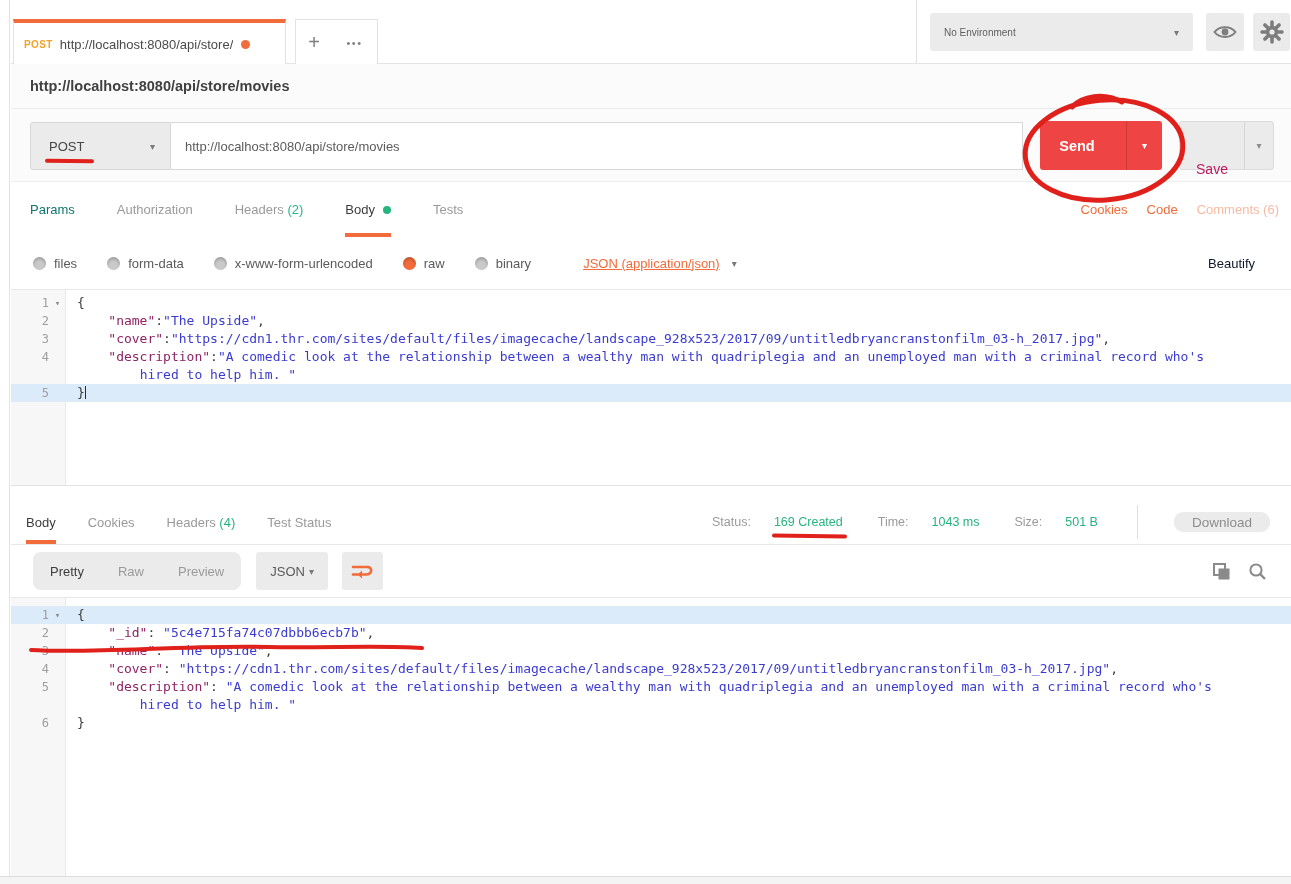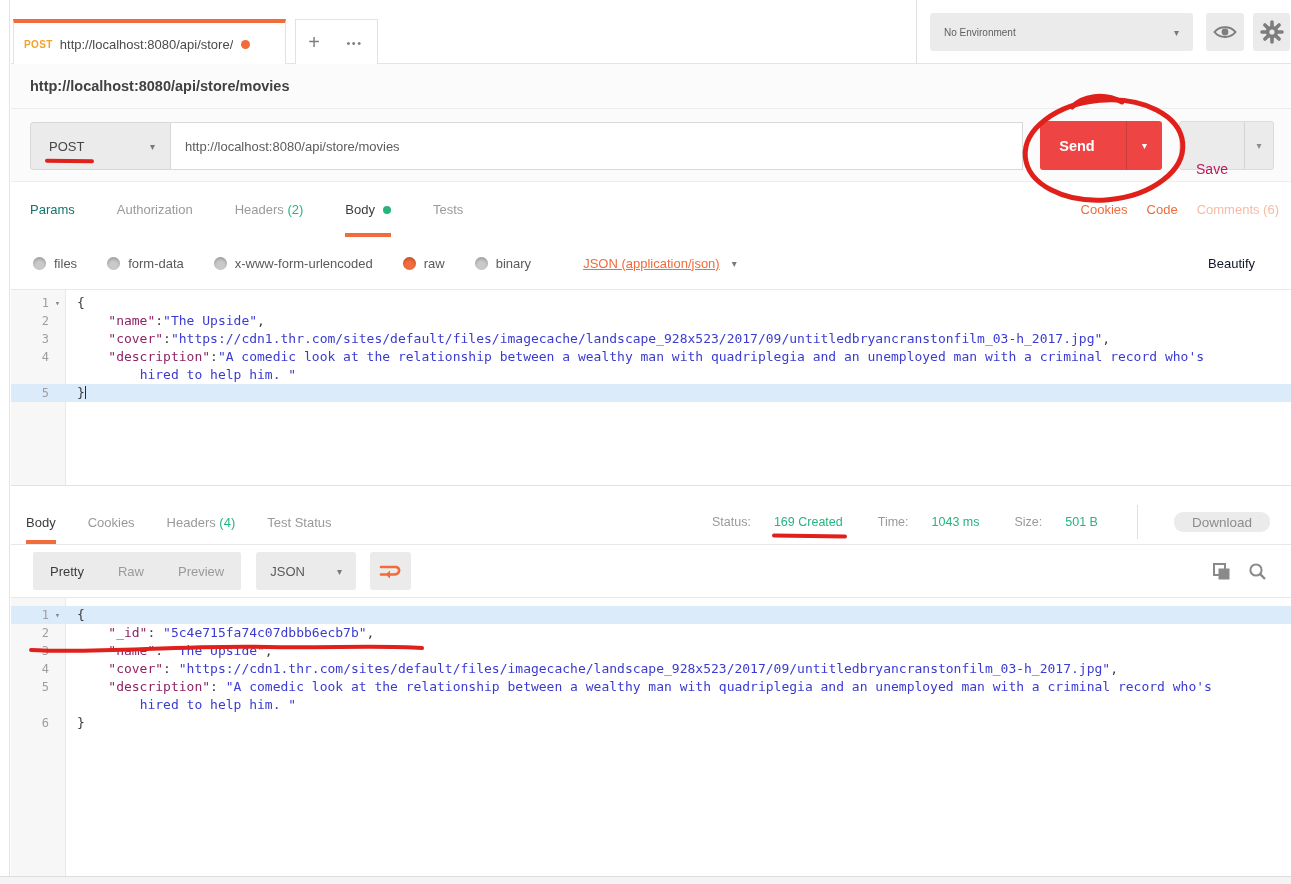--- a/index.html
+++ b/index.html
@@ -94,24 +94,24 @@
   .resp-meta { margin-left:auto; display:flex; align-items:center; gap:23px; }
   .meta-label { font-size:12.5px; color:#9a9a9a; }
   .meta-value { font-size:12.5px; color:#26b47f; position:relative; margin-right:12px; }
   .meta-value.status .marker-status { position:absolute; left:-2px; right:-4px; bottom:-8px; height:3.5px; background:#e0201b; border-radius:2px; transform:rotate(.8deg); }
   .meta-divider { width:1px; height:34px; background:#e0e0e0; margin:0 13px 0 4px; }
   .download-btn { background:#ebebeb; border-radius:9px; height:20px; display:flex; align-items:center; padding:0 18px;
                   font-size:13.5px; color:#8d8d8d; cursor:pointer; align-self:center; }
 
   
   .resp-toolbar { position:absolute; left:11px; top:545px; right:0; height:52px; display:flex; align-items:center; padding:0 24px 0 22px; background:#fff; }
-  .seg { display:flex; background:#ebebeb; border-radius:2px; height:38px; align-items:center; }
+  .seg { display:flex; background:#ebebeb; border-radius:8px; height:38px; align-items:center; }
   .seg-item { padding:0 17px; font-size:13px; color:#9a9a9a; cursor:pointer; }
   .seg-item.active { color:#3c3c3c; }
-  .json-dd { margin-left:15px; background:#ebebeb; border-radius:3px; height:38px; display:flex; align-items:center; gap:32px; padding:0 14px; cursor:pointer; }
+  .json-dd { margin-left:15px; background:#ebebeb; border-radius:3px; height:38px; display:flex; align-items:center; gap:4px; padding:0 14px; cursor:pointer; }
   .json-dd .jd-label { font-size:13px; color:#5a5a5a; }
   .wrap-btn { margin-left:14px; background:#ebebeb; border-radius:3px; width:41px; height:38px; display:flex; align-items:center; justify-content:center; cursor:pointer; }
   .resp-tools { margin-left:auto; display:flex; align-items:center; gap:17px; }
   .tool-icon { cursor:pointer; display:flex; }
 
   .bottom-bar { position:absolute; left:0; right:0; bottom:0; height:8px; background:#f4f4f4; border-top:1px solid #dddddd; }
   .annotations { position:absolute; left:0; top:0; width:1291px; height:884px; pointer-events:none; z-index:40; }
 </style>
 </head>
 <body>

